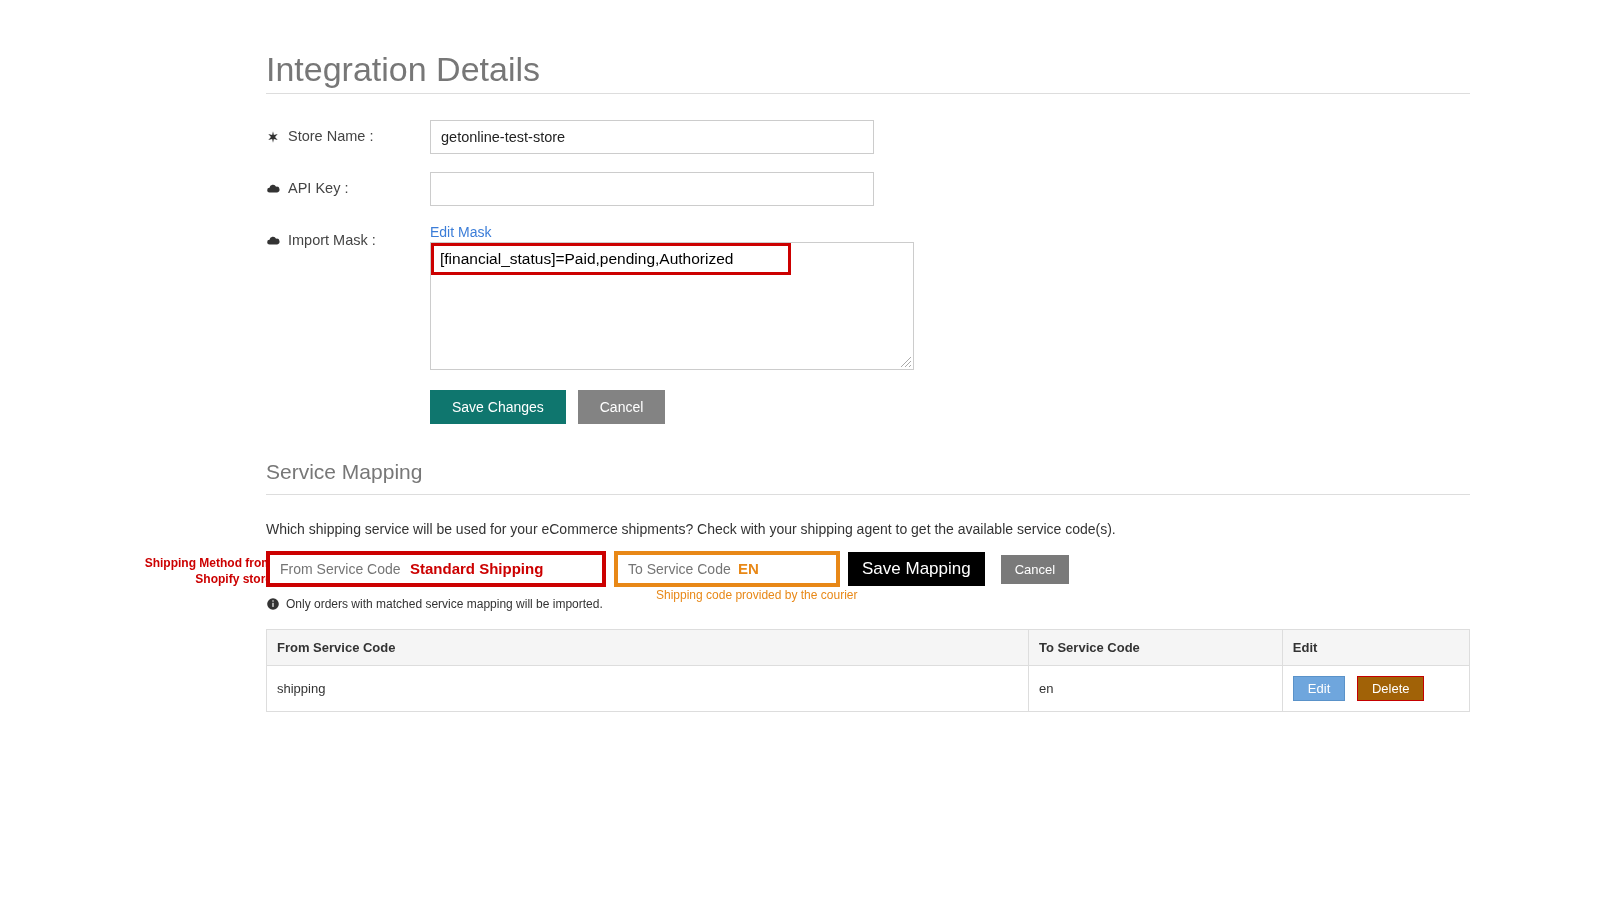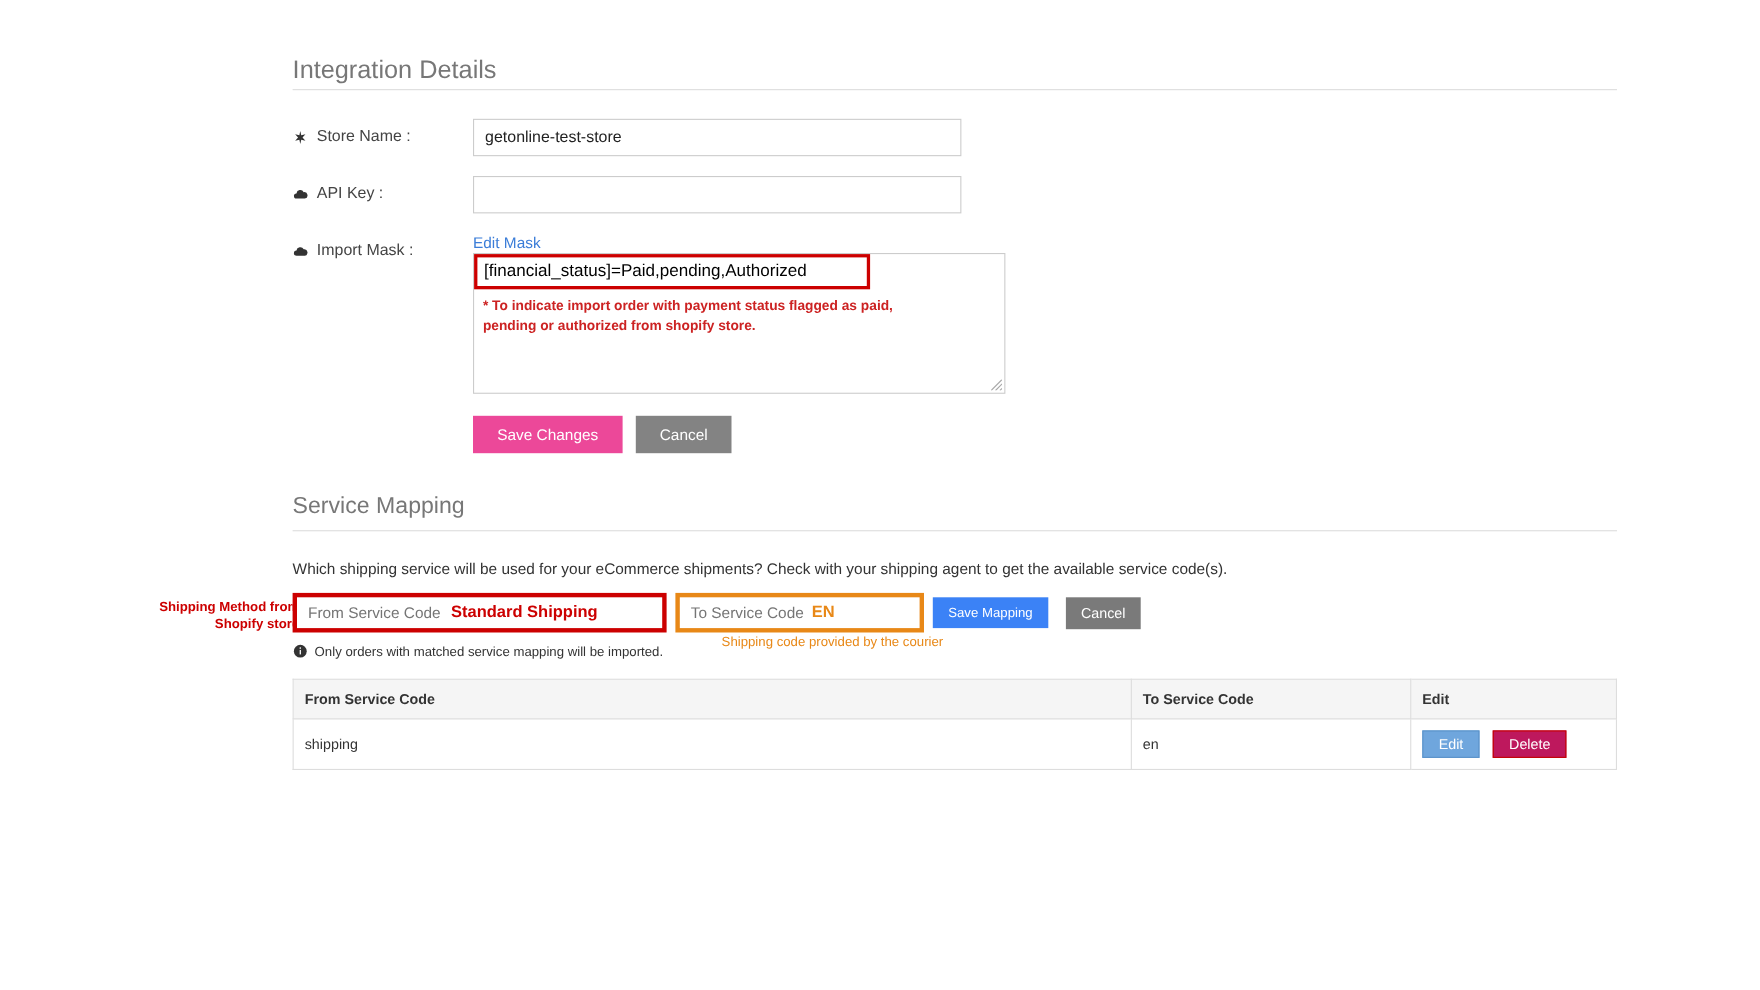--- a/index.html
+++ b/index.html
@@ -1,37 +1,37 @@
 <!DOCTYPE html>
 <html><head>
   <meta charset="utf-8">
   <style>
     * { box-sizing: border-box; margin: 0; padding: 0; }
     body { font-family: Arial, Helvetica, sans-serif; font-size: 14px; color: #333; background: #fff; }
     .container { max-width: 1340px; margin: 0 auto; padding: 50px 0 20px 136px; position: relative; }
-    h2 { color: #777; font-weight: 400; font-size: 23px; margin-bottom: 4px; }
+    h2 { color: #777; font-weight: 400; font-size: 34px; margin-bottom: 4px; }
     .sub { color: #999; font-size: 13px; margin-bottom: 10px; }
     hr { border: none; border-top: 1px solid #ddd; margin-bottom: 26px; }
     .form-row { display: flex; align-items: flex-start; margin-bottom: 18px; }
     .form-label { width: 164px; color: #444; font-size: 14.5px; display: flex; align-items: flex-end; gap: 8px; padding-top: 8px; }
     .icon { width: 14px; height: 14px; display: inline-block; }
     .input { width: 444px; border: 1px solid #ccc; padding: 8px 10px; font-size: 14.5px; color: #222; font-family: inherit; }
     .input::placeholder { color: #999; }
     .link { color: #3b7dd8; text-decoration: none; font-size: 14px; }
     .textarea-wrap { width: 444px; }
     .highlight-box { border: 3px solid #cc0000; padding: 4px 6px; font-size: 15.5px; color: #000; margin-bottom: 0; width: 360px; box-sizing: border-box; }
     .note-red { color: #c22; font-weight: 700; font-size: 12.5px; margin-top: 6px; line-height: 1.45; max-width: 410px; }
     .btn-row { margin-left: 164px; margin-top: 20px; margin-bottom: 36px; }
     .btn { border: none; padding: 9px 22px; font-size: 14px; cursor: pointer; color: #fff; margin-right: 8px; }
-    .btn-green { background: #ec4899; }
+    .btn-green { background: #0f766e; }
     .btn-gray { background: #838383; }
-    .btn-blue-lt { background: #3b82f6; padding: 7px 14px; font-size: 12px; }
+    .btn-blue-lt { background: #000000; padding: 7px 14px; font-size: 17px; }
     .btn-gray-sm { background: #7a7a7a; padding: 7px 14px; font-size: 13px; }
     .btn-blue-sm { background: #6fa6dd; padding: 4px 14px; font-size: 13px; border: 1px solid #5a92c9; }
-    .btn-red-sm { background: #be185d; padding: 4px 14px; font-size: 13px; border: 1px solid #c50000; }
+    .btn-red-sm { background: #a16207; padding: 4px 14px; font-size: 13px; border: 1px solid #c50000; }
     h3 { color: #777; font-weight: 400; font-size: 21px; margin-bottom: 10px; }
     .desc { color: #333; font-size: 14px; margin-bottom: 14px; }
     .mapping-row { display: flex; align-items: center; gap: 8px; margin-bottom: 10px; position: relative; }
     .map-input1 { width: 340px; border: 4px solid #cc0000; padding: 6px 10px; font-size: 14px; font-family: inherit; }
     .map-input2 { width: 226px; border: 4px solid #e88817; padding: 6px 10px; font-size: 14px; font-family: inherit; }
     .overlay-text { position: absolute; font-weight: 700; pointer-events: none; }
     .ov-red { color: #cc0000; font-size: 15px; }
     .ov-orange { color: #e88817; font-size: 15px; }
     .side-note { position: absolute; left: -128px; width: 134px; text-align: right; color: #cc0000; font-weight: 700; font-size: 12px; line-height: 1.35; }
     .info-line { color: #333; font-size: 12px; display: flex; align-items: center; gap: 6px; margin-bottom: 18px; }
@@ -83,21 +83,20 @@
         <svg viewBox="0 0 24 24" fill="#333">
             <path d="M19 18H6a4 4 0 010-8 6 6 0 0111.3-2A4.5 4.5 0 0119 18z"></path>
           </svg>
       </span>
       <span>Import Mask :</span>
     </div>
     <div class="textarea-wrap">
       <a href="#" class="link">Edit Mask</a>
       <div style="border:1px solid #ccc; padding:0; width:484px; height:128px; margin-top:2px; position:relative;">
         <div class="highlight-box">[financial_status]=Paid,pending,Authorized</div>
-        <div class="note-red" style="padding:0 8px;">* To indicate import order with payment status flagged as paid, pending or authorized from shopify store.</div>
         <svg style="position:absolute;bottom:2px;right:2px;" width="10" height="10">
             <path d="M0 10L10 0M4 10L10 4M8 10L10 8" stroke="#aaa" stroke-width="1"></path>
           </svg>
       </div>
     </div>
   </div>
 
   <div class="btn-row">
     <button class="btn btn-green">Save Changes</button>
     <button class="btn btn-gray">Cancel</button>

